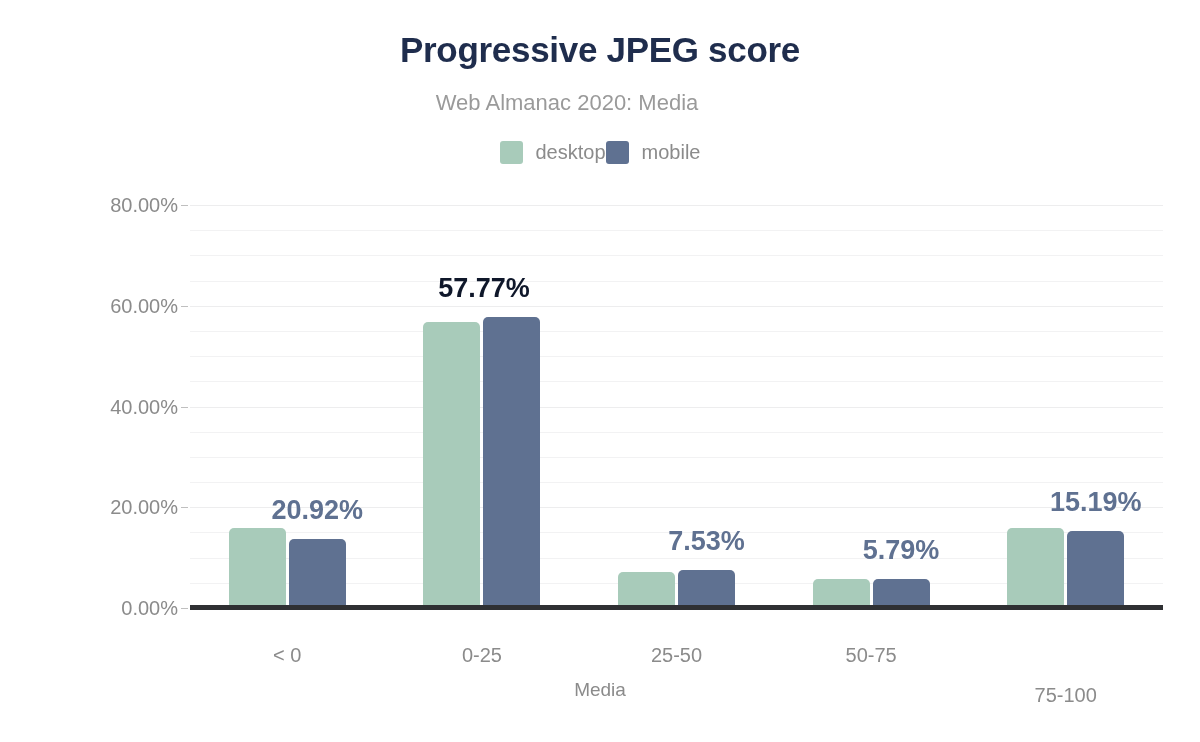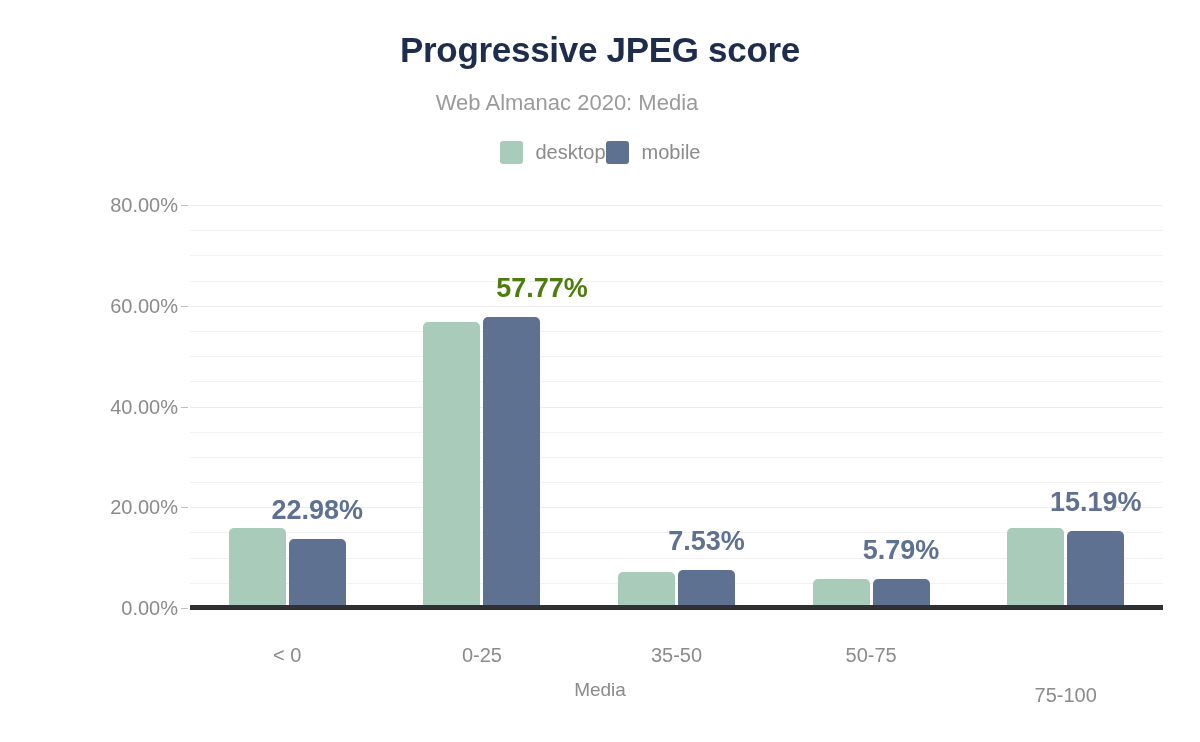--- a/index.html
+++ b/index.html
@@ -229,28 +229,28 @@
       <div class="bar desktop" style="background: rgb(168, 203, 186); width: 57px; height: 35.7662px; left: 428px;"></div>
       <div class="bar mobile" style="background: rgb(95, 113, 145); width: 57px; height: 37.9324px; left: 488px;"></div>
       <div class="bar desktop" style="background: rgb(168, 203, 186); width: 57px; height: 28.7138px; left: 622.6px;"></div>
       <div class="bar mobile" style="background: rgb(95, 113, 145); width: 57px; height: 29.1671px; left: 682.6px;"></div>
       <div class="bar desktop" style="background: rgb(168, 203, 186); width: 57px; height: 80.0962px; left: 817.2px;"></div>
       <div class="bar mobile" style="background: rgb(95, 113, 145); width: 57px; height: 76.5196px; left: 877.2px;"></div>
     </div>
   <div class="axis-baseline"></div>
 
   <div id="labels-layer">
-      <div class="data-label" style="color: rgb(95, 113, 145); left: 317.3px; top: 494.885px;">22.98%</div>
-      <div class="data-label" style="color: #4d7c0f; left: 542px; top: 272.984px;">57.77%</div>
+      <div class="data-label" style="color: rgb(95, 113, 145); left: 317.3px; top: 494.885px;">20.92%</div>
+      <div class="data-label" style="color: #0f172a; left: 484px; top: 272.984px;">57.77%</div>
       <div class="data-label" style="color: rgb(95, 113, 145); left: 706.5px; top: 526.068px;">7.53%</div>
       <div class="data-label" style="color: rgb(95, 113, 145); left: 901.1px; top: 534.833px;">5.79%</div>
       <div class="data-label" style="color: rgb(95, 113, 145); left: 1095.7px; top: 487.48px;">15.19%</div>
     </div>
   <div id="xticks">
       <div class="xtick" style="left: 287.3px;">&lt; 0</div>
       <div class="xtick" style="left: 481.9px;">0-25</div>
-      <div class="xtick" style="left: 676.5px;">35-50</div>
+      <div class="xtick" style="left: 676.5px;">25-50</div>
       <div class="xtick" style="left: 871.1px;">50-75</div>
       <div class="xtick" style="left: 1065.7px; margin-top: 40px;">75-100</div>
     </div>
   <div class="x-axis-title">Media</div>
 
 </div>
 
 </body></html>

